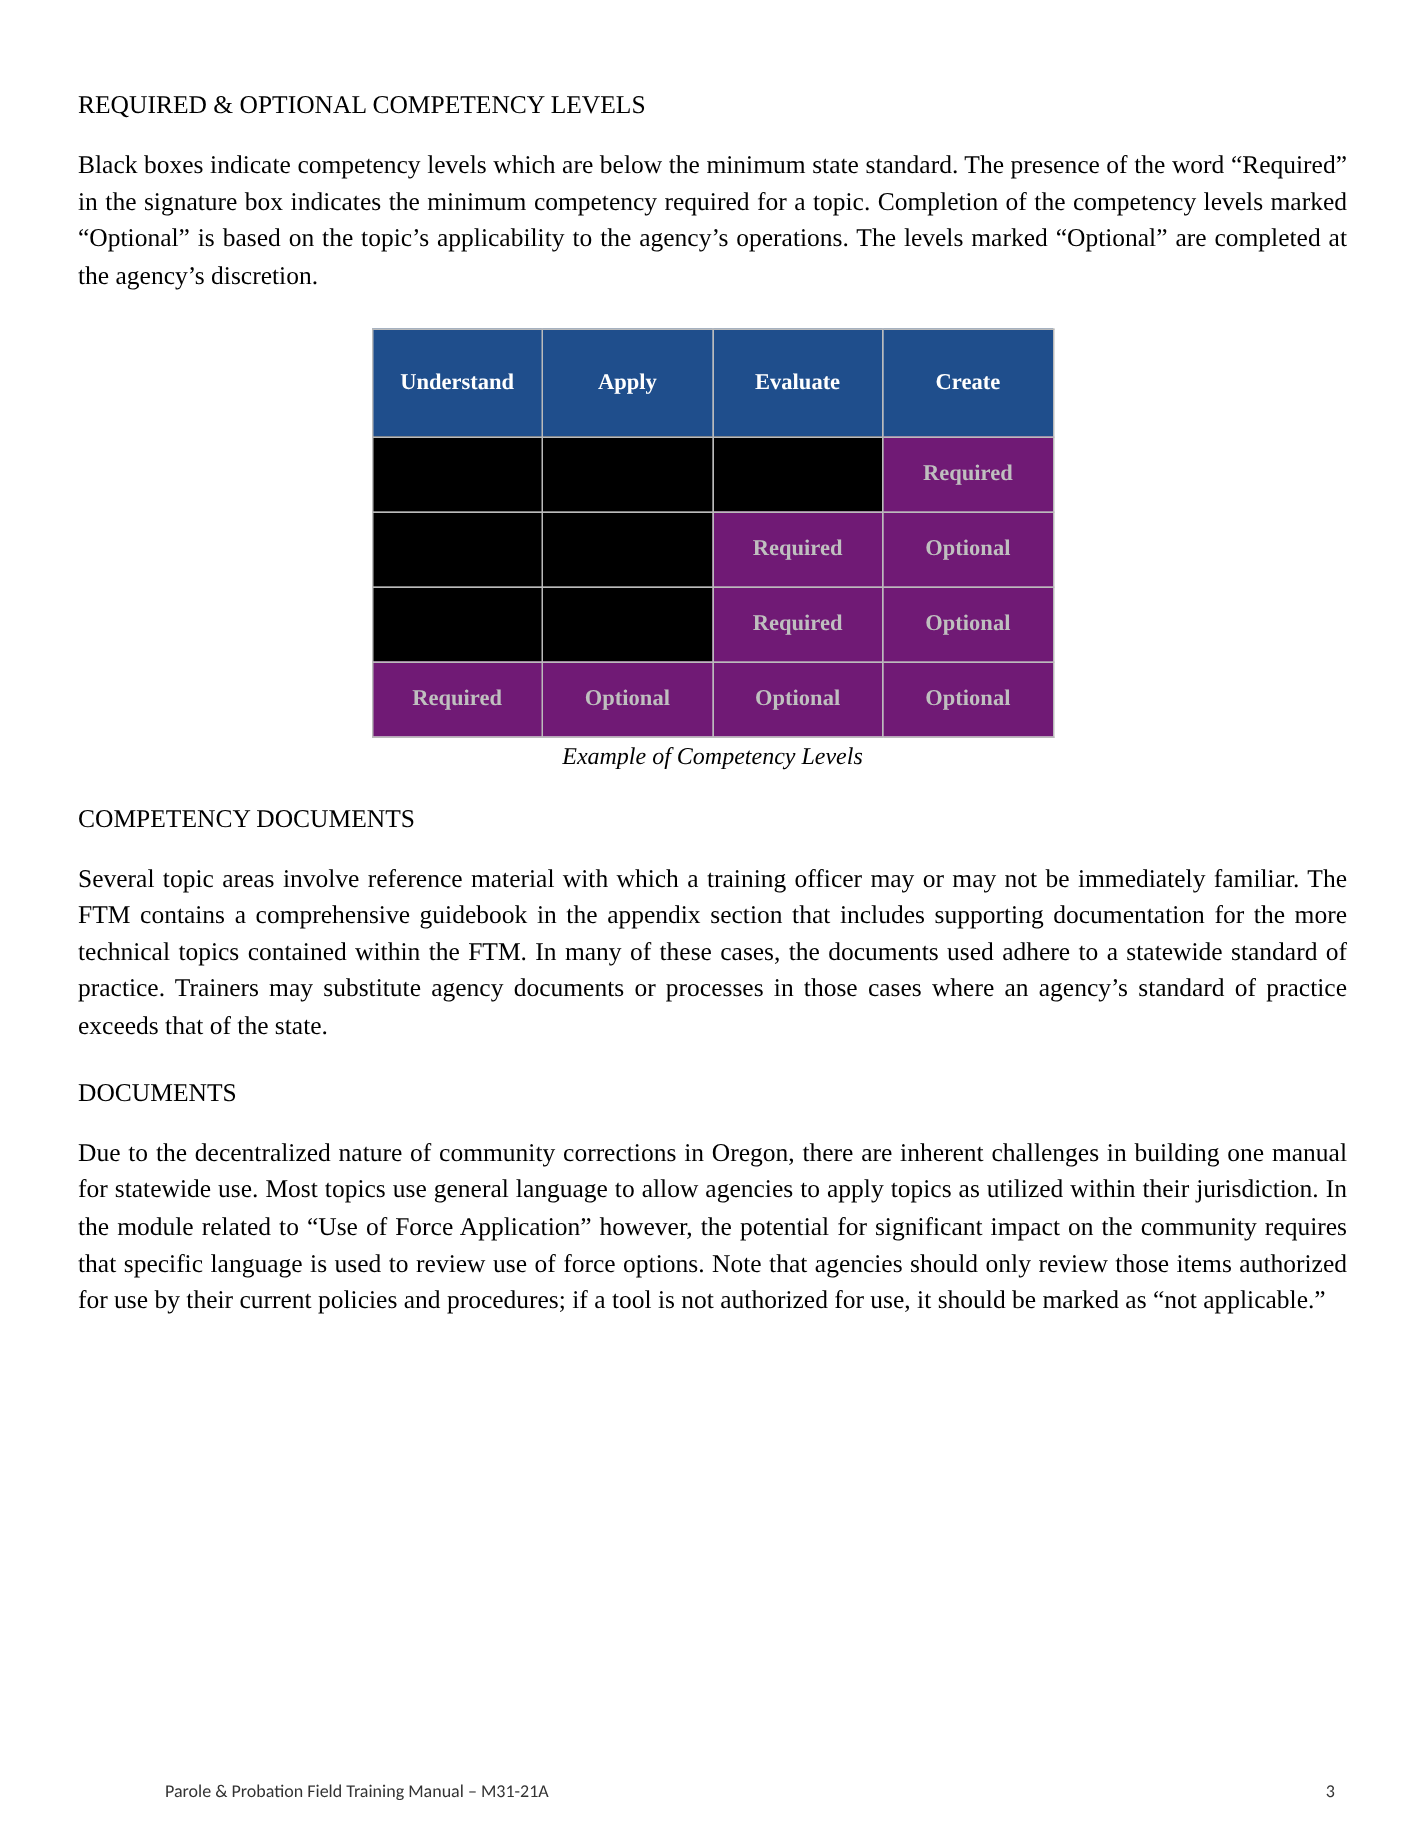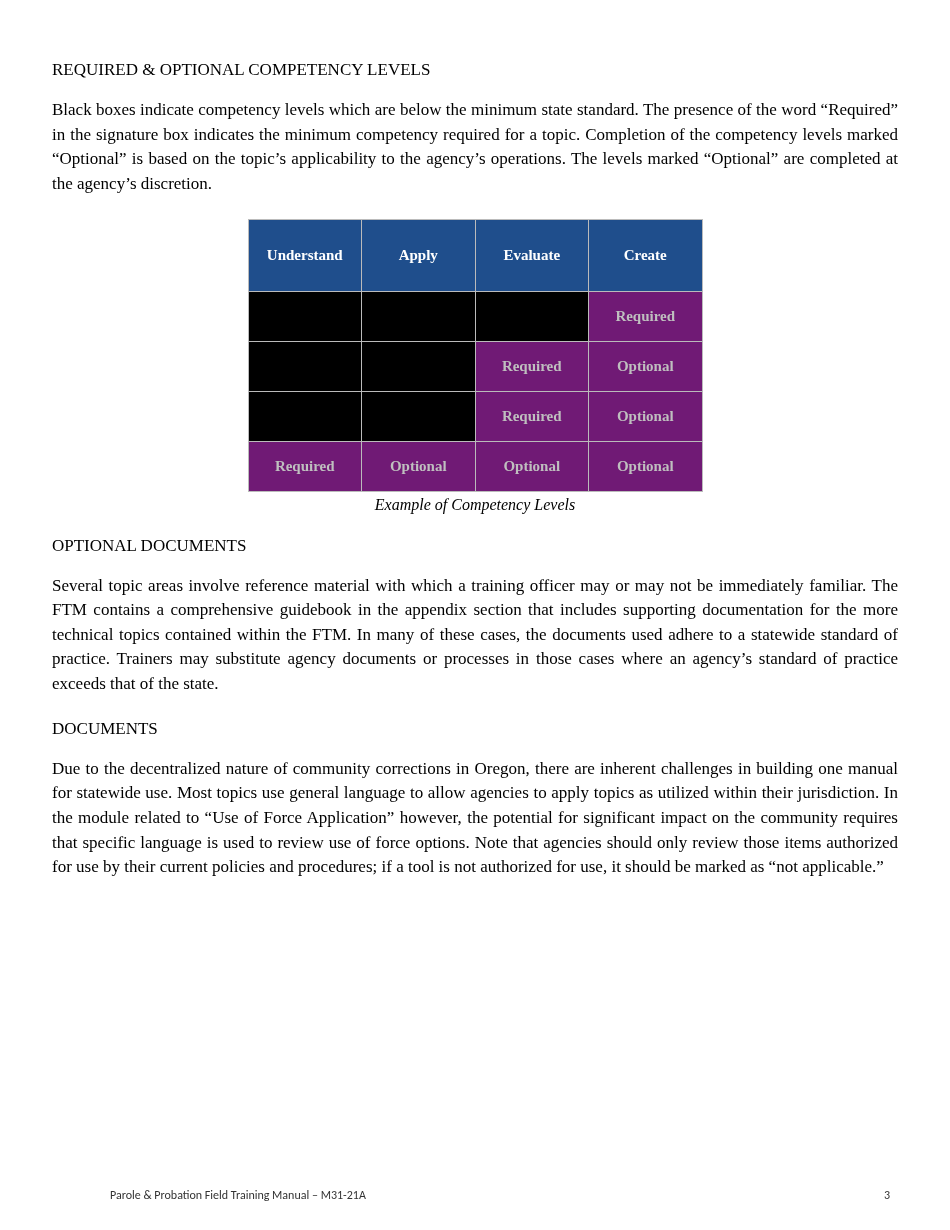--- a/index.html
+++ b/index.html
@@ -111,21 +111,21 @@
           <td>Required</td>
           <td>Optional</td>
           <td>Optional</td>
           <td>Optional</td>
         </tr>
       </tbody>
   </table>
   <div class="caption">Example of Competency Levels</div>
 </div>
 
-<div class="heading">OPTIONAL DOCUMENTS</div>
+<div class="heading">COMPETENCY DOCUMENTS</div>
 <div class="body-text">Several topic areas involve reference material with which a training officer may or may not be immediately familiar. The FTM contains a comprehensive guidebook in the appendix section that includes supporting documentation for the more technical topics contained within the FTM. In many of these cases, the documents used adhere to a statewide standard of practice. Trainers may substitute agency documents or processes in those cases where an agency’s standard of practice exceeds that of the state.</div>
 
 <div class="heading">DOCUMENTS</div>
 <div class="body-text">Due to the decentralized nature of community corrections in Oregon, there are inherent challenges in building one manual for statewide use. Most topics use general language to allow agencies to apply topics as utilized within their jurisdiction. In the module related to “Use of Force Application” however, the potential for significant impact on the community requires that specific language is used to review use of force options. Note that agencies should only review those items authorized for use by their current policies and procedures; if a tool is not authorized for use, it should be marked as “not applicable.”</div>
 
 <div class="footer">
   <span>Parole &amp; Probation Field Training Manual – M31-21A</span>
   <span>3</span>
 </div>
 

